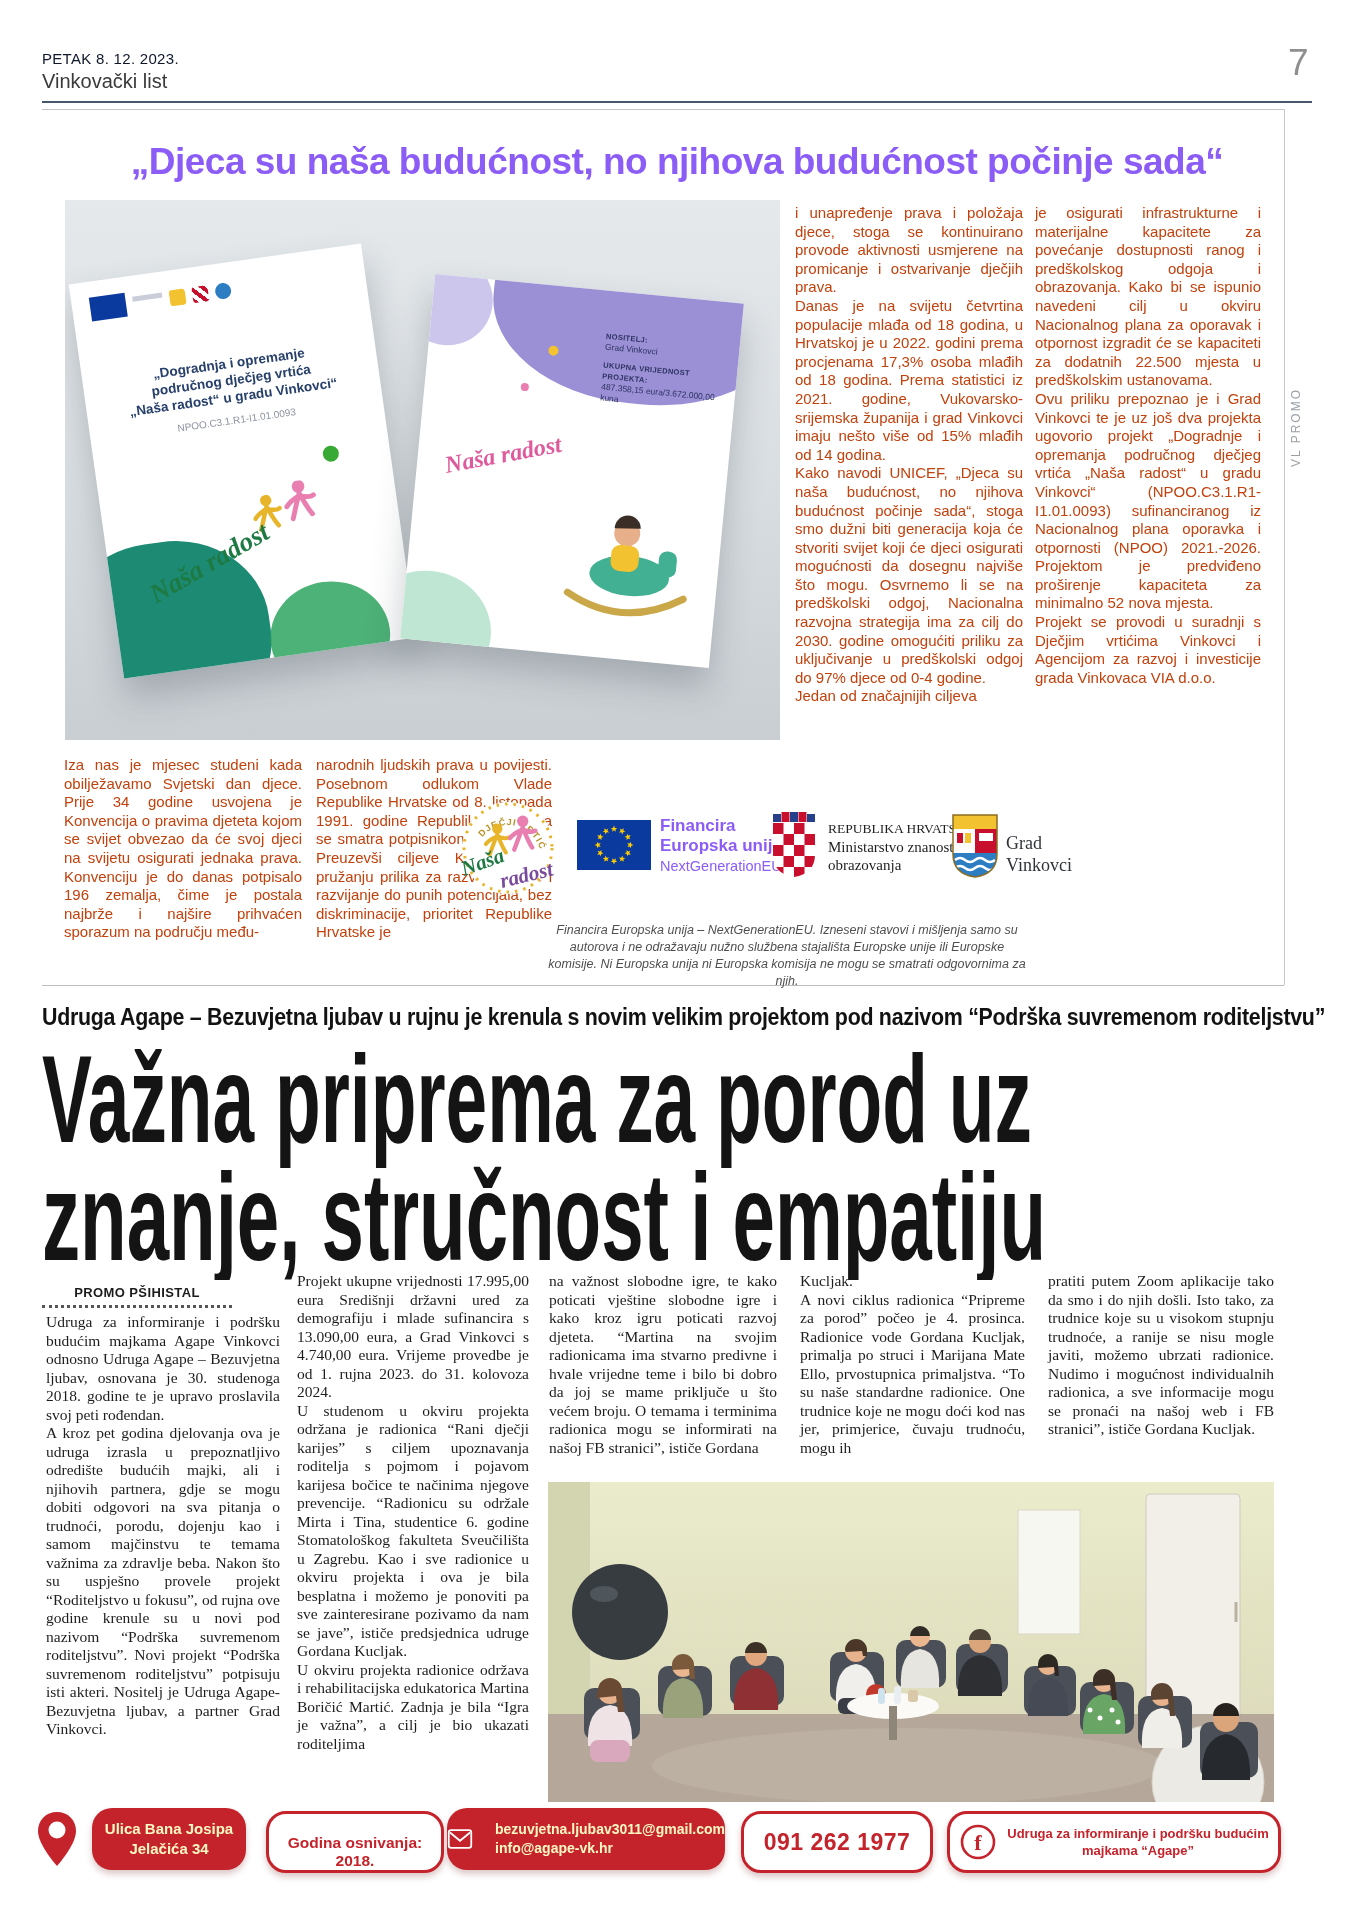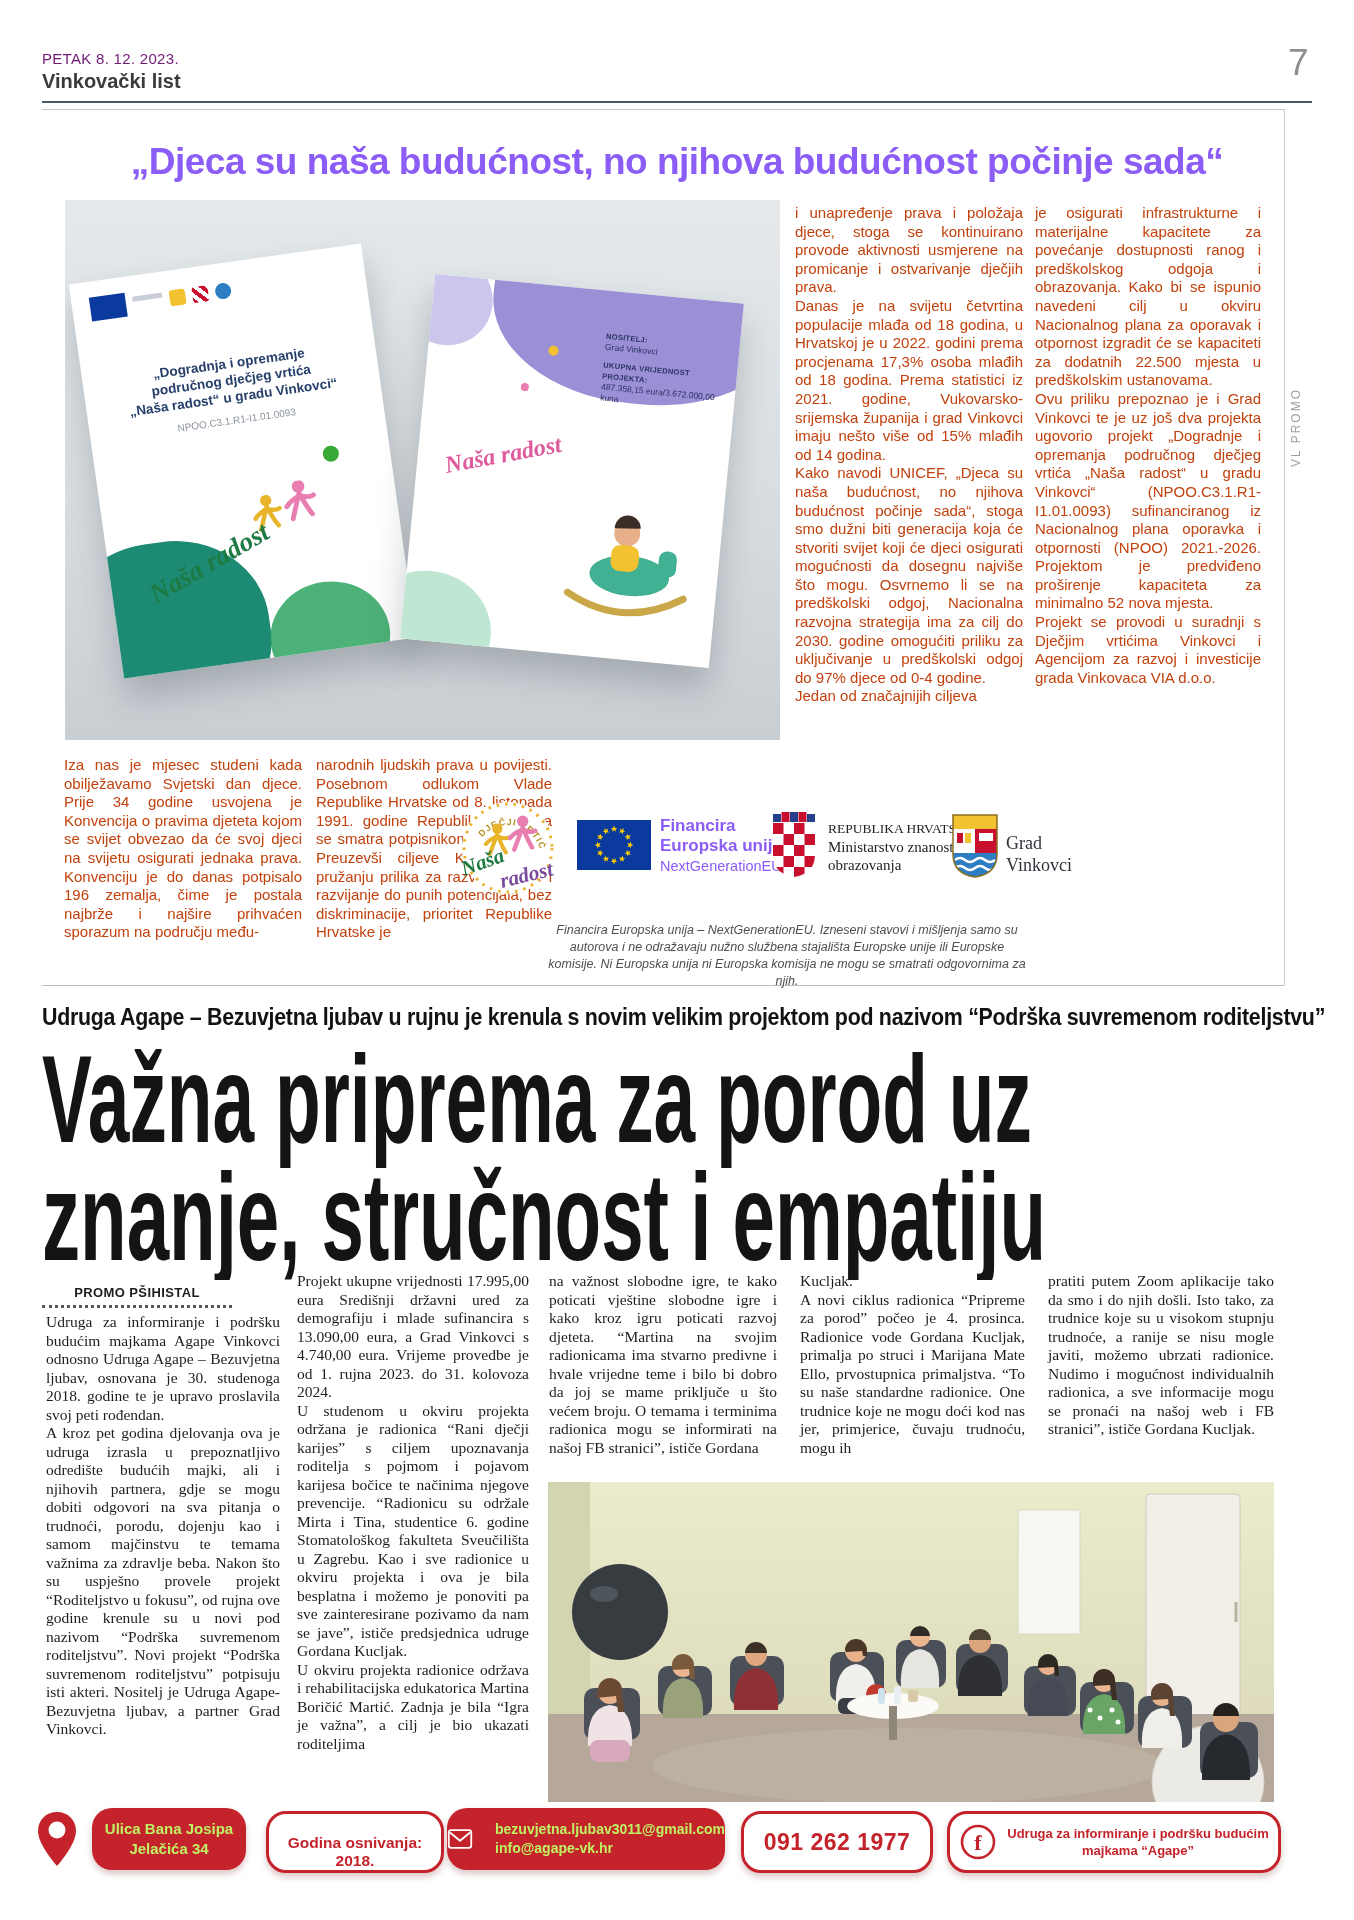--- a/index.html
+++ b/index.html
@@ -1,22 +1,22 @@
 <!DOCTYPE html>
 <html lang="hr"><head>
 <meta charset="utf-8">
 <style>
   html,body{margin:0;padding:0;}
   body{position:relative;width:1354px;height:1920px;background:#ffffff;
        font-family:"Liberation Sans",sans-serif;overflow:hidden;color:#222;}
   .abs{position:absolute;}
 
   
-  .hdr-date{left:42px;top:50px;font-size:15px;color:#701a75;letter-spacing:.3px;}
-  .hdr-pub{left:42px;top:70px;font-size:20px;font-weight:bold;color:#3a3a3a;}
+  .hdr-date{left:42px;top:50px;font-size:15px;color:#0f172a;letter-spacing:.3px;}
+  .hdr-pub{left:42px;top:70px;font-size:20px;font-weight:normal;color:#3a3a3a;}
   .hdr-page{left:1288px;top:42px;font-size:37px;color:#8f8f8f;}
   .rule-a{left:42px;top:101px;width:1270px;height:2px;background:#47586d;}
   .rule-b{left:42px;top:109px;width:1242px;height:1px;background:#c4c4c4;}
   .rule-right{left:1284px;top:109px;width:1px;height:876px;background:#c9c9c9;}
   .rule-bottom{left:42px;top:985px;width:1242px;height:1px;background:#bdbdbd;}
 
   
   .a1-head{left:42px;top:116px;width:1270px;text-align:center;font-size:37px;
            font-weight:bold;color:#8b5cf6;letter-spacing:-.5px;}
   .sansbody{font-size:15px;line-height:18.6px;color:#c2410c;text-align:justify;
@@ -73,21 +73,21 @@
   .a2-c2{left:297px;top:1272px;width:232px;}
   .a2-c3{left:549px;top:1272px;width:228px;}
   .a2-c4{left:800px;top:1272px;width:225px;}
   .a2-c5{left:1048px;top:1272px;width:226px;}
   .photo2{left:548px;top:1482px;width:726px;height:320px;overflow:hidden;}
 
   
   .pill{position:absolute;display:flex;flex-direction:column;justify-content:center;
         align-items:center;text-align:center;border-radius:20px;
         box-shadow:0 4px 6px rgba(120,30,30,.25);}
-  .pill.red{background:#c5232b;color:#bef264;}
+  .pill.red{background:#c5232b;color:#fef9c3;}
   .pill.white{background:#fff;color:#c5232b;border:3px solid #c5232b;}
   .f-pill1{left:92px;top:1808px;width:154px;height:62px;font-size:15px;font-weight:bold;line-height:20px;}
   .f-pill2{left:266px;top:1811px;width:172px;height:56px;font-size:15.5px;font-weight:bold;justify-content:flex-end;}
   .f-pill3{left:447px;top:1808px;width:278px;height:62px;flex-direction:row;gap:22px;}
   .f-pill3 .txt{font-size:14px;font-weight:bold;line-height:19px;text-align:left;}
   .f-pill4{left:741px;top:1811px;width:186px;height:56px;font-size:23px;font-weight:bold;letter-spacing:.5px;}
   .f-pill5{left:947px;top:1811px;width:328px;height:56px;flex-direction:row;gap:10px;}
   .f-pill5 .txt{font-size:13px;font-weight:bold;line-height:17px;}
 </style>
 </head>

